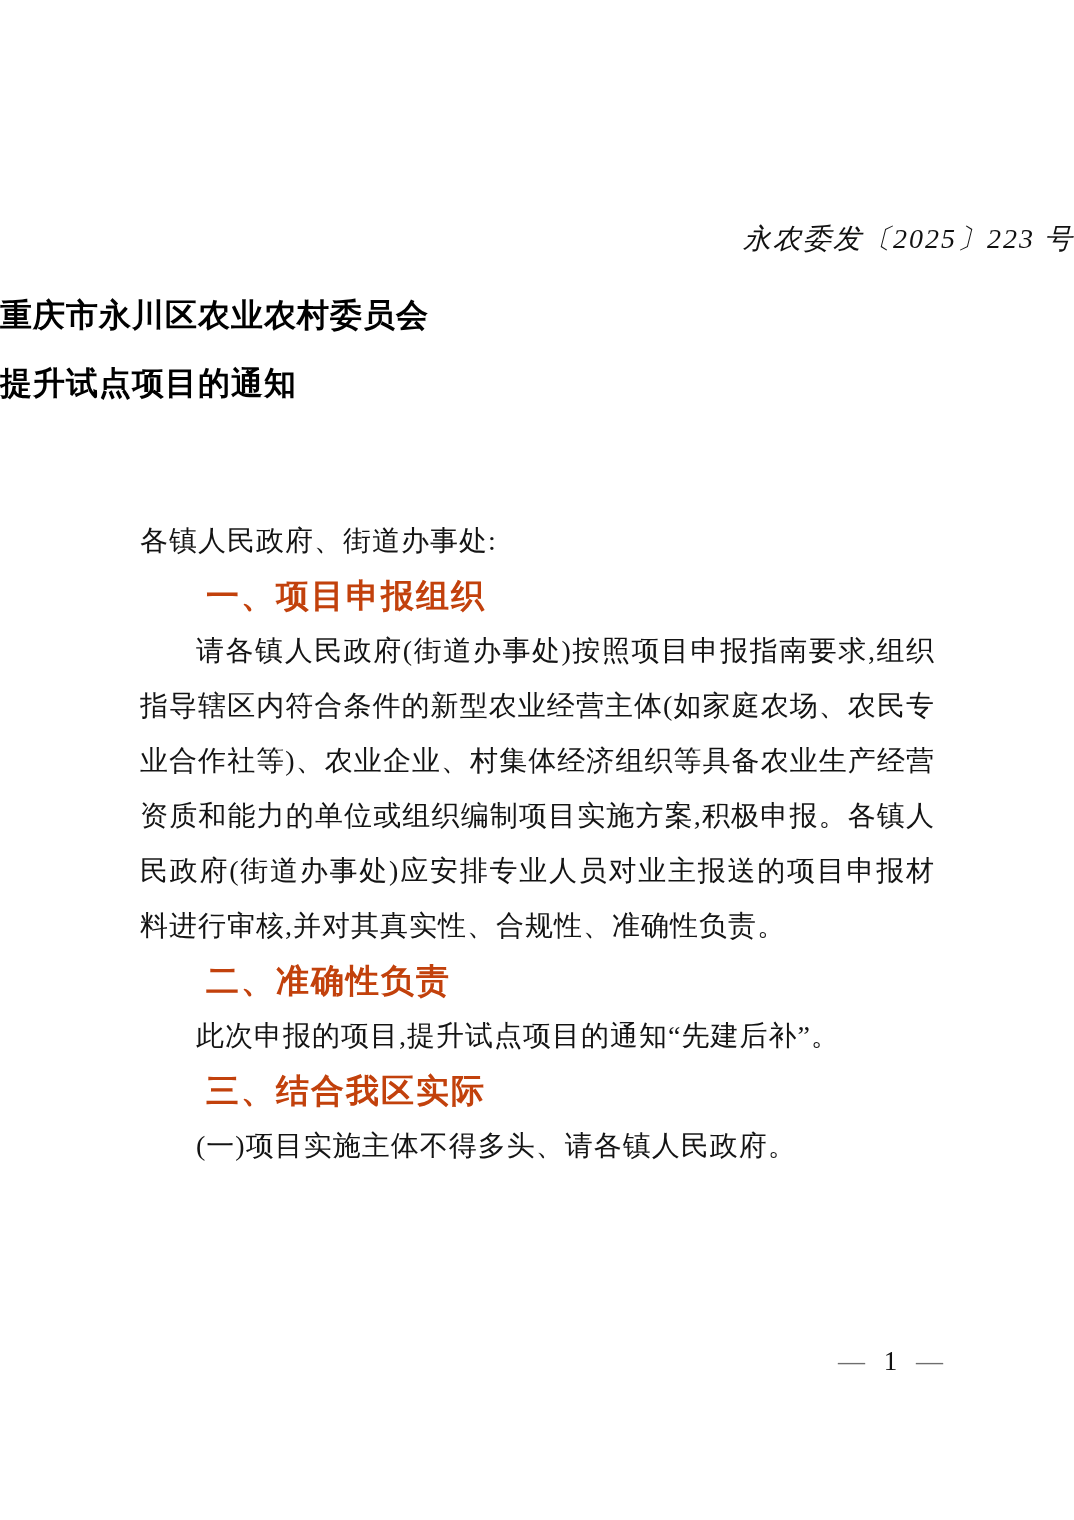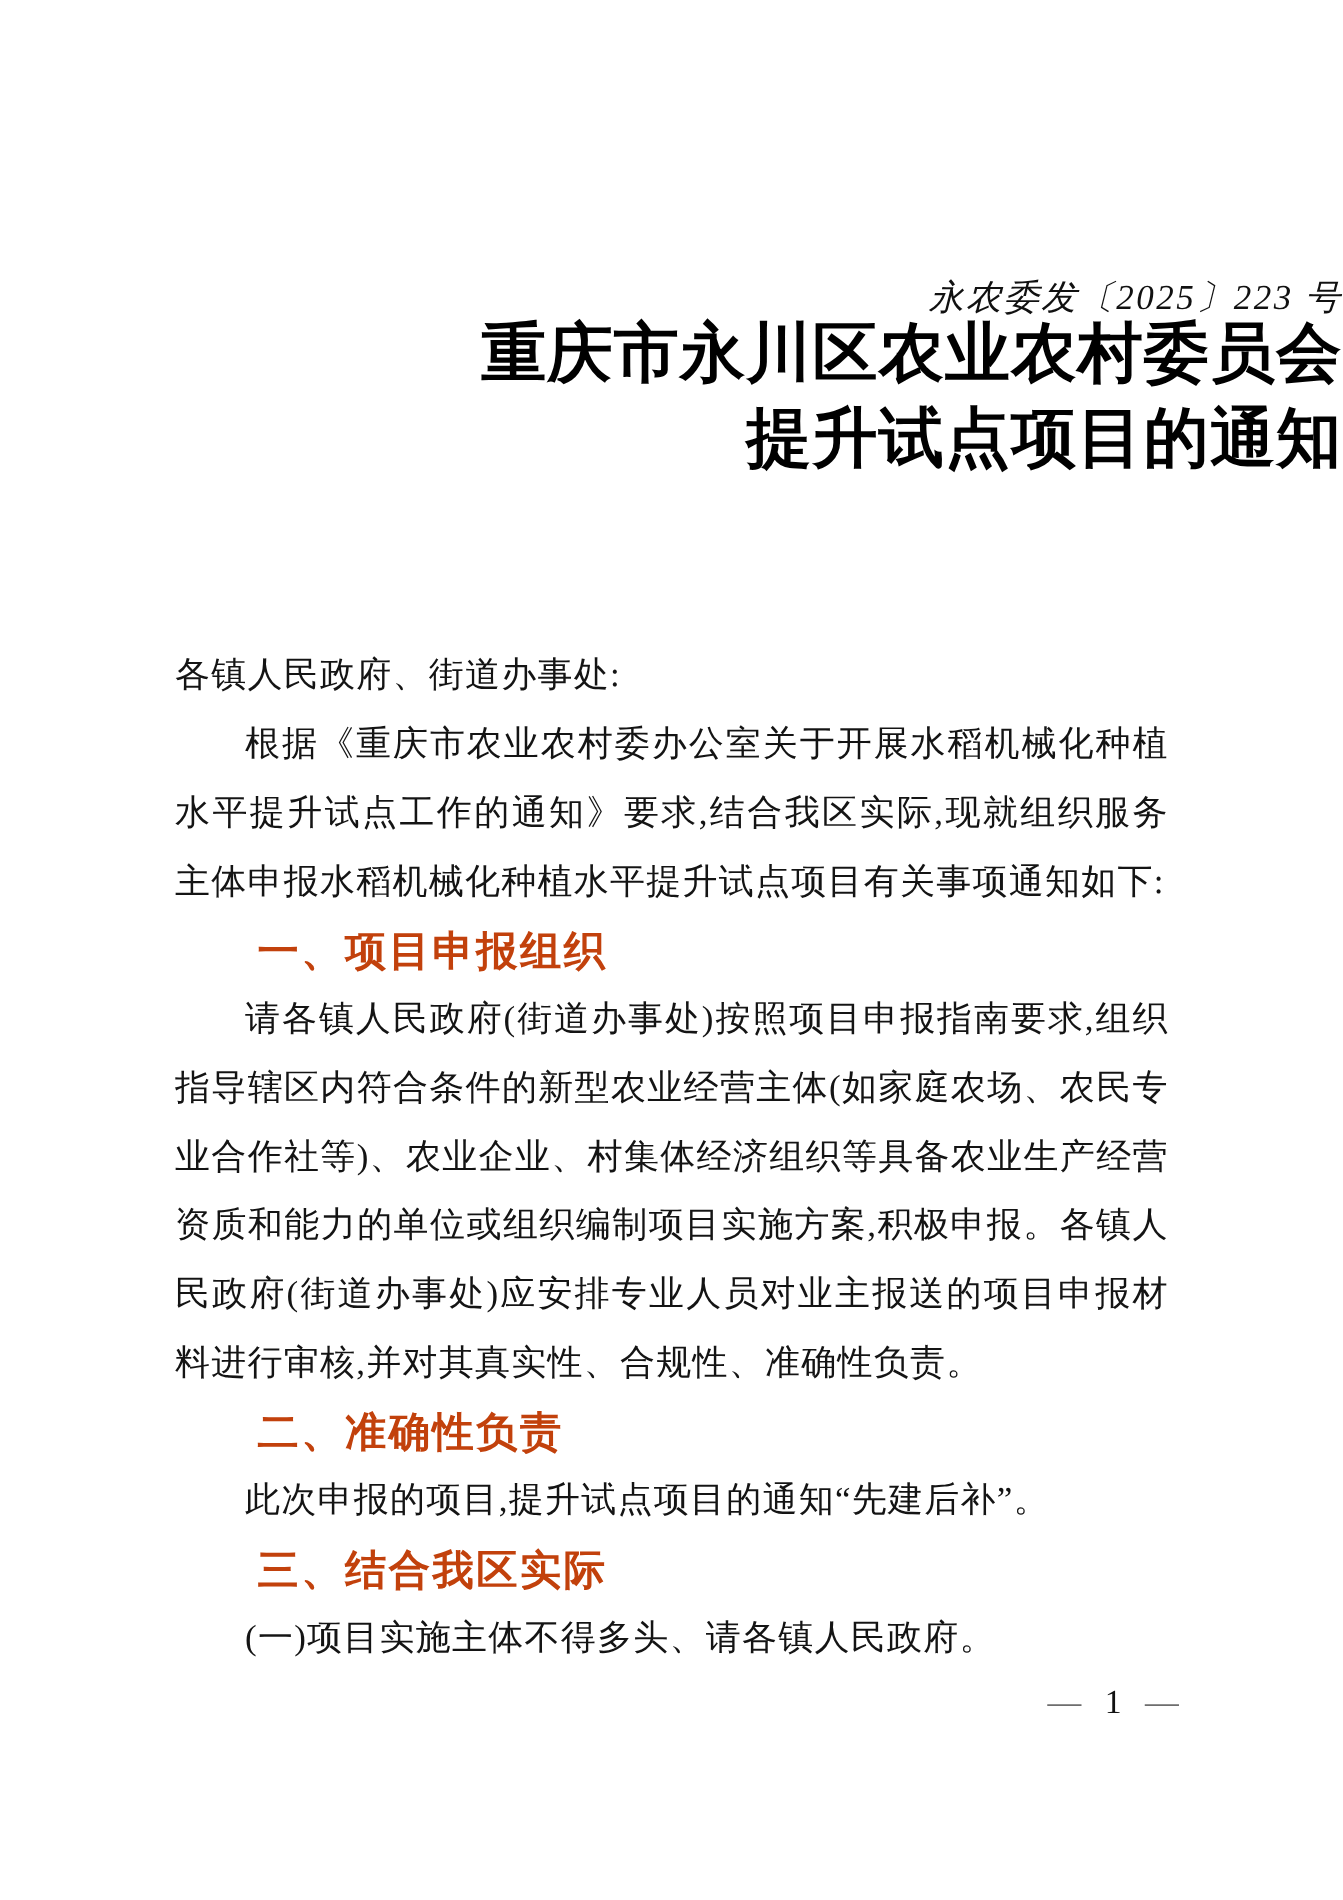--- a/index.html
+++ b/index.html
@@ -23,26 +23,26 @@
     right: 0;
     text-align: right;
     font-size: 28px;
     line-height: 38px;
     font-style: italic;
     letter-spacing: 2px;
     color: #111111;
   }
   .title {
     position: absolute;
-    top: 250px;
+    top: 281px;
     left: 0;
     right: 0;
     margin: 0;
-    text-align: right;
-    font-size: 52px;
+    text-align: left;
+    font-size: 32px;
     font-weight: 700;
     line-height: 68px;
     letter-spacing: 1px;
     color: #000000;
     font-family: "Liberation Serif", "DejaVu Serif", serif;
   }
   .title-line { display: block; }
   .doc-body {
     position: absolute;
     top: 513px;
@@ -101,21 +101,20 @@
   <div class="doc-number">永农委发〔2025〕223 号</div>
 
   <h1 class="title">
     <span class="title-line">重庆市永川区农业农村委员会</span>
     <span class="title-line">提升试点项目的通知</span>
   </h1>
 
   <div class="doc-body">
     <p class="salutation">各镇人民政府、街道办事处:</p>
 
-    <p class="para">根据《重庆市农业农村委办公室关于开展水稻机械化种植水平提升试点工作的通知》要求,结合我区实际,现就组织服务主体申报水稻机械化种植水平提升试点项目有关事项通知如下:</p>
 
     <h2 class="heading">一、项目申报组织</h2>
 
     <p class="para">请各镇人民政府(街道办事处)按照项目申报指南要求,组织指导辖区内符合条件的新型农业经营主体(如家庭农场、农民专业合作社等)、农业企业、村集体经济组织等具备农业生产经营资质和能力的单位或组织编制项目实施方案,积极申报。各镇人民政府(街道办事处)应安排专业人员对业主报送的项目申报材料进行审核,并对其真实性、合规性、准确性负责。</p>
 
     <h2 class="heading">二、准确性负责</h2>
 
     <p class="para">此次申报的项目,提升试点项目的通知“先建后补”。</p>
 
     <h2 class="heading">三、结合我区实际</h2>

